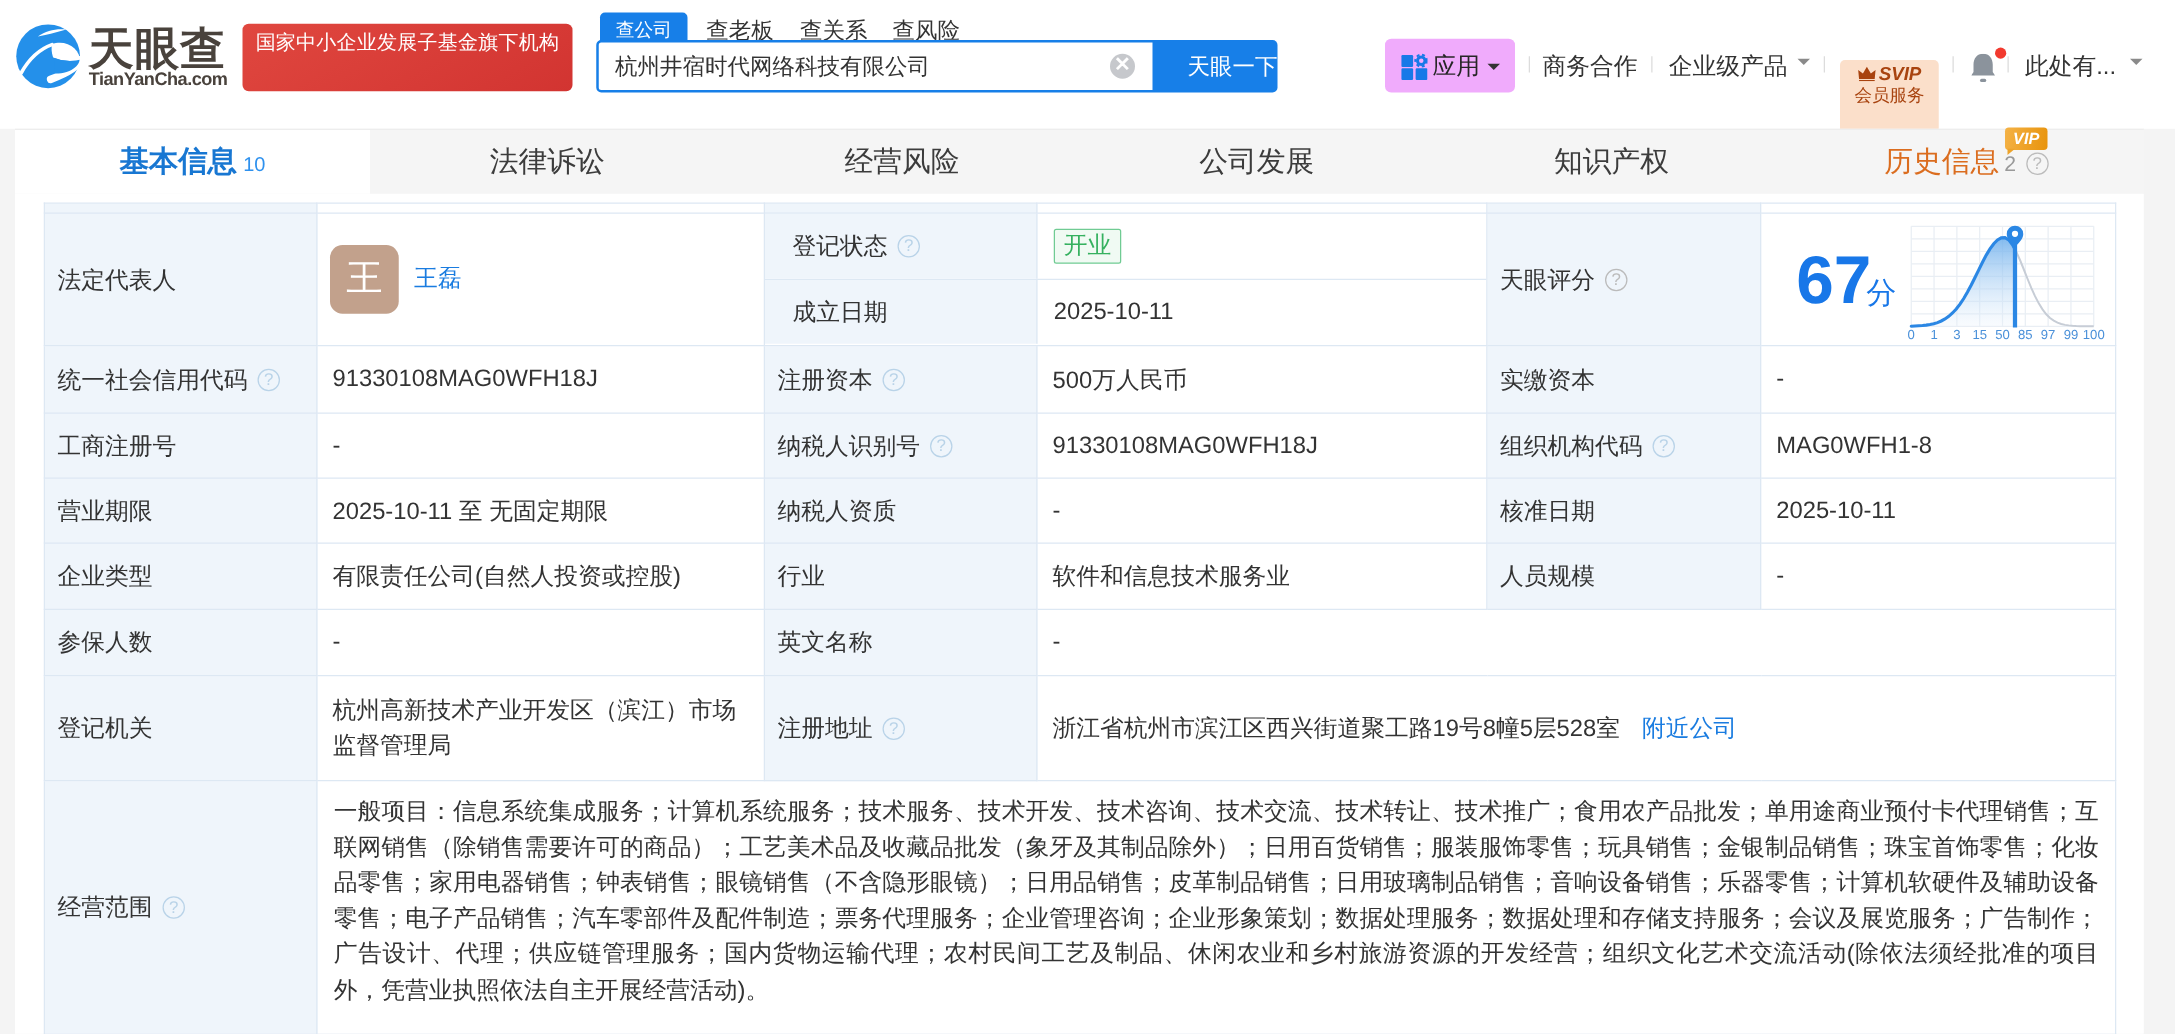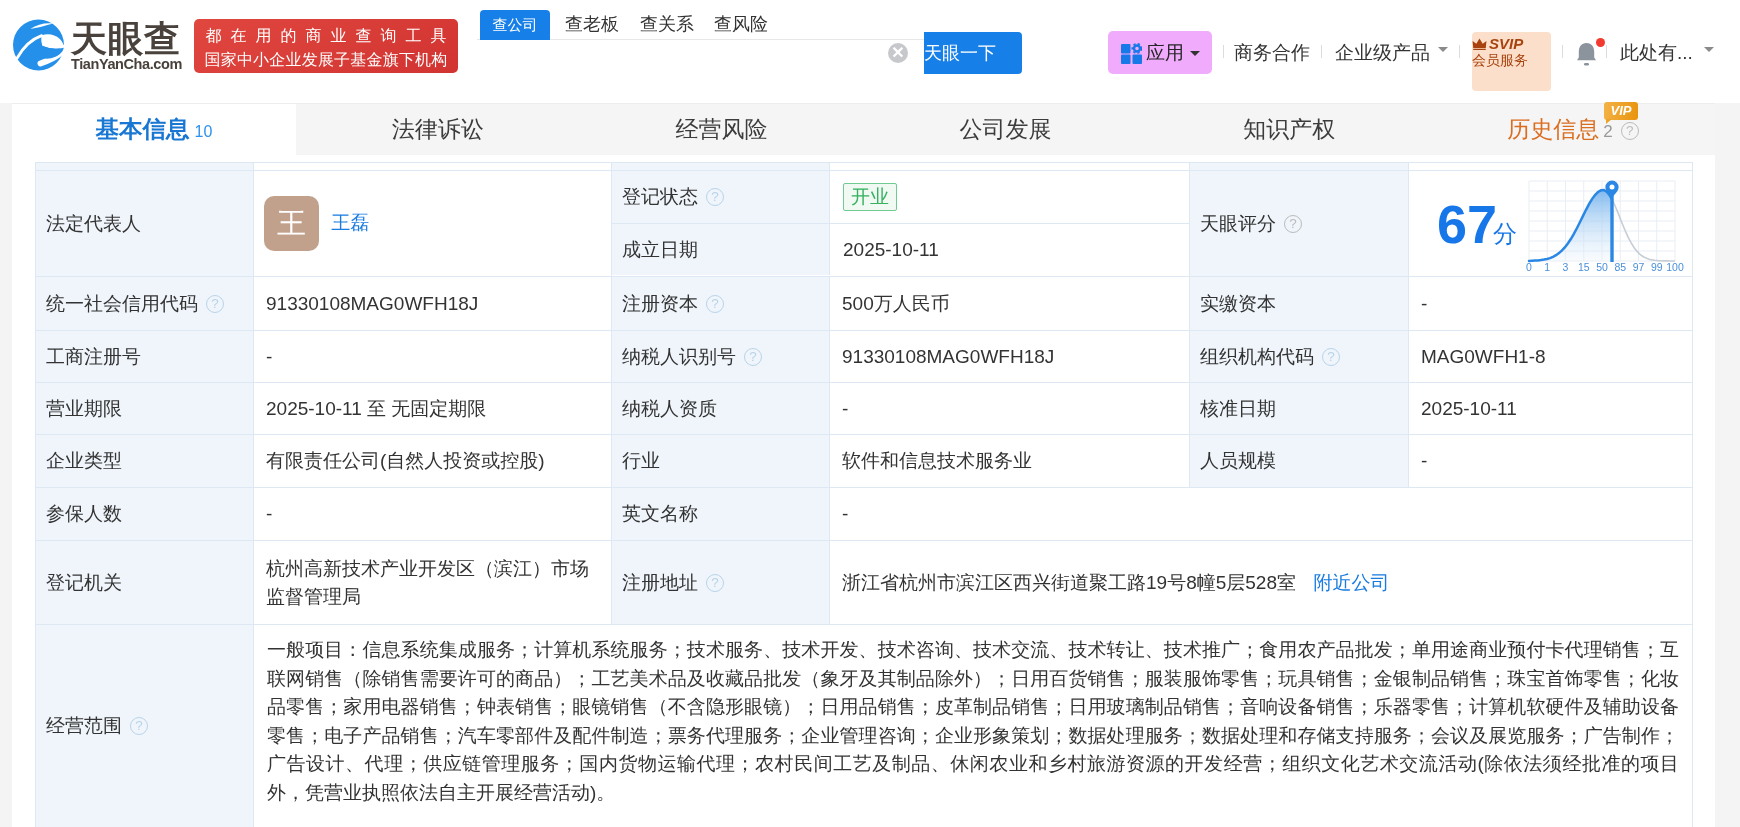--- a/index.html
+++ b/index.html
@@ -12,48 +12,48 @@
 #logotxt2{position:absolute;left:71px;top:56px;font-size:14.5px;font-weight:bold;color:#49423c;letter-spacing:-0.4px}
 #redbox{position:absolute;left:194px;top:19px;width:264px;height:54px;background:linear-gradient(150deg,#e0473f,#d23431);border-radius:5px;color:#fff;text-align:center;padding-top:4px}
 #redbox .l1{font-size:16px;letter-spacing:9px;padding-left:9px;line-height:25px;white-space:nowrap}
 #redbox .l2{font-size:16px;letter-spacing:0.2px;line-height:23px;white-space:nowrap}
 
 #stabs{position:absolute;left:477px;top:10px;width:447px;height:30px;border-bottom:1px solid #e7e7e7}
 #stab1{position:absolute;left:3px;top:0;width:70px;height:30px;background:#177fe8;color:#fff;font-size:15px;text-align:center;line-height:29px;border-radius:4px 4px 0 0}
 .stab{position:absolute;top:0;font-size:18px;color:#333;line-height:28px}
 #sinput{position:absolute;left:477px;top:32px;width:447px;height:42px;background:#fff;border:2px solid #177fe8;border-radius:4px 0 0 4px;font-size:18px;line-height:38px;padding-left:13px;white-space:nowrap}
 #sclear{position:absolute;left:888px;top:43px;width:20px;height:20px;border-radius:50%;background:#c6c8cc;color:#fff;font-size:16px;font-weight:bold;text-align:center;line-height:19px}
-#sbtn{position:absolute;left:924px;top:32px;width:98px;height:42px;background:#177fe8;border-radius:0 4px 4px 0;color:#fff;font-size:18px;text-align:left;line-height:42px}
+#sbtn{position:absolute;left:924px;top:32px;width:98px;height:42px;background:#177fe8;border-radius:0 4px 4px 0;color:#fff;font-size:18px;text-align:right;line-height:42px}
 
 #appchip{position:absolute;left:1108px;top:31px;width:104px;height:43px;background:#f0abfc;border-radius:5px}
 #appchip span{position:absolute;left:38px;top:9px;font-size:19px;color:#262626}
 .hsep{position:absolute;top:45px;width:1px;height:13px;background:#dcdcdc}
 .hlink{position:absolute;top:40px;font-size:19px;color:#333;white-space:nowrap}
 .caret{position:absolute;width:0;height:0;border:5px solid transparent;border-top-color:#8a8a8a;border-bottom-width:0}
-#svip{position:absolute;left:1472px;top:32px;width:79px;height:59px;background:#fbdfca;border-radius:4px;color:#a8430f}
+#svip{position:absolute;left:1472px;top:48px;width:79px;height:59px;background:#fbdfca;border-radius:4px;text-align:center;color:#a8430f}
 #svip .s1{font-size:15px;font-weight:bold;font-style:italic;line-height:17px;padding-top:3px}
 #svip .s2{font-size:14px;line-height:16px}
 #belldot{position:absolute;left:1596px;top:38px;width:9px;height:9px;border-radius:50%;background:#f23a2f}
 
 .ntab{flex:1;text-align:center;font-size:23px;color:#3c3c3c;line-height:51px;white-space:nowrap}
 .ntab.active{background:#fff;color:#1877d2;font-weight:bold;font-size:23.5px}
 .ntab.active small{font-size:16px;color:#2e91ee;font-weight:normal;margin-left:5px}
 .ntab.hist{color:#db6d1f;position:relative}
 .ntab.hist .n2{font-size:17px;color:#999;margin-left:4px}
 .qmark{display:inline-block;width:18px;height:18px;border:1.5px solid #b9d3e8;border-radius:50%;color:#b9d3e8;font-size:13.5px;line-height:15px;text-align:center;vertical-align:2px;margin-left:8px;font-weight:normal}
 .qgray{border-color:#bbb;color:#bbb}
 #vipbadge{position:absolute;right:77px;top:-2px;width:34px;height:18px;background:linear-gradient(100deg,#f4b246,#e8930c);border-radius:3px;color:#fff;font-size:13px;font-weight:bold;font-style:italic;line-height:18px;text-align:center}#vipbadge:after{content:"";position:absolute;left:2px;bottom:-4px;border-top:5px solid #eda32a;border-right:6px solid transparent;width:0;height:0}
 
 #tbl{position:absolute;left:23px;top:7px;border-collapse:collapse;table-layout:fixed;width:1657px}
 #tbl td{border:1px solid #dde8f3;font-size:19px;vertical-align:middle}
 td.lbl{background:#eff5fb;padding-left:10px}
 td.val{padding-left:12px}
 .subrow{display:flex;border-bottom:1px solid #dde8f3}
 .subrow:last-child{border-bottom:none}
-.sublbl{width:218px;background:#eff5fb;padding-left:10px;border-right:1px solid #dde8f3;display:flex;align-items:center}
+.sublbl{width:218px;background:#eff5fb;padding-left:22px;border-right:1px solid #dde8f3;display:flex;align-items:center}
 .subval{flex:1;padding-left:13px;display:flex;align-items:center}
 a{color:#1a7ce0;text-decoration:none}
 .badge-open{display:inline-block;border:1px solid #70cb93;background:#f0faf3;color:#35b15f;font-size:19px;line-height:26px;padding:0 7px;border-radius:2px}
 #avatar{display:inline-block;width:55px;height:55px;border-radius:10px;background:#c2a18c;color:#fff;font-size:29px;text-align:center;line-height:55px;vertical-align:middle}
 #score67{position:absolute;left:28px;top:22px;font-size:54px;font-weight:bold;color:#1877e8}
 #scorefen{position:absolute;left:84px;top:47px;font-size:24px;color:#1877e8}
 #chartbox{position:absolute;right:8px;top:9px;overflow:visible}
 .axlbl{fill:#4a90d9;font-size:10.5px;font-family:"Liberation Sans",sans-serif}
 </style></head>
 <body>
@@ -62,29 +62,29 @@
     <circle cx="25.5" cy="26" r="25.5" fill="#2490ea"></circle>
     <path d="M17.3,10.1 C24,5.6 32,3.6 40,4.6 C31,7.3 23.5,9.1 17.3,10.1 Z" fill="#fff"></path>
     <path d="M3.9,39.4 C10,28.5 18,20.5 28.6,16.7" fill="none" stroke="#fff" stroke-width="2.9" stroke-linecap="round"></path>
     <path d="M28.6,16.4 C34.5,14 42,15.3 46.6,19.8 C49.6,22.8 50.9,26 50.9,28.8 Q40,31.4 29.5,26.9 C28.2,23.4 28,19.8 28.6,16.4 Z" fill="#fff"></path>
     <path d="M27.5,44.5 C33,42.5 40,39.5 45,36 C48.2,33.7 50.1,31.3 50.8,28.8" fill="none" stroke="#fff" stroke-width="6" stroke-linecap="round"></path>
     <path d="M29.8,27.1 Q40.5,31.6 50.7,28.7 C50.2,32.5 47,35.5 42.5,37.8 C38,39.8 33.4,40.2 30.6,39.3 C31.4,35.6 31,31.9 29.8,27.1 Z" fill="#2490ea"></path>
   </svg>
   <div id="logotxt1">天眼查</div>
   <div id="logotxt2">TianYanCha.com</div>
   <div id="redbox">
-      <div class="l1">都在用的商业查询工具</div>
       <div class="l2">国家中小企业发展子基金旗下机构</div>
     </div>
   <div id="stabs">
     <div id="stab1">查公司</div>
     <div class="stab" style="left:88px">查老板</div>
     <div class="stab" style="left:163px">查关系</div>
     <div class="stab" style="left:237px">查风险</div>
   </div>
+  <div id="sinput">杭州井宿时代网络科技有限公司</div>
   <div id="sclear">✕</div>
   <div id="sbtn">天眼一下</div>
   <div id="appchip">
     <svg class="abs" style="left:13px;top:11px" width="21" height="22" viewBox="0 0 21 22">
       <rect x="0" y="2" width="9.5" height="9.5" rx="1" fill="#1779e8"></rect>
       <rect x="0" y="12.5" width="9.5" height="9.5" rx="1" fill="#1779e8"></rect>
       <rect x="11.5" y="12.5" width="9.5" height="9.5" rx="1" fill="#1779e8"></rect>
       <circle cx="16" cy="6.5" r="3" fill="none" stroke="#1779e8" stroke-width="2.4"></circle>
       <circle cx="16" cy="6.5" r="4.7" fill="none" stroke="#1779e8" stroke-width="1.7" stroke-dasharray="2.3,2.15"></circle>
     </svg>

